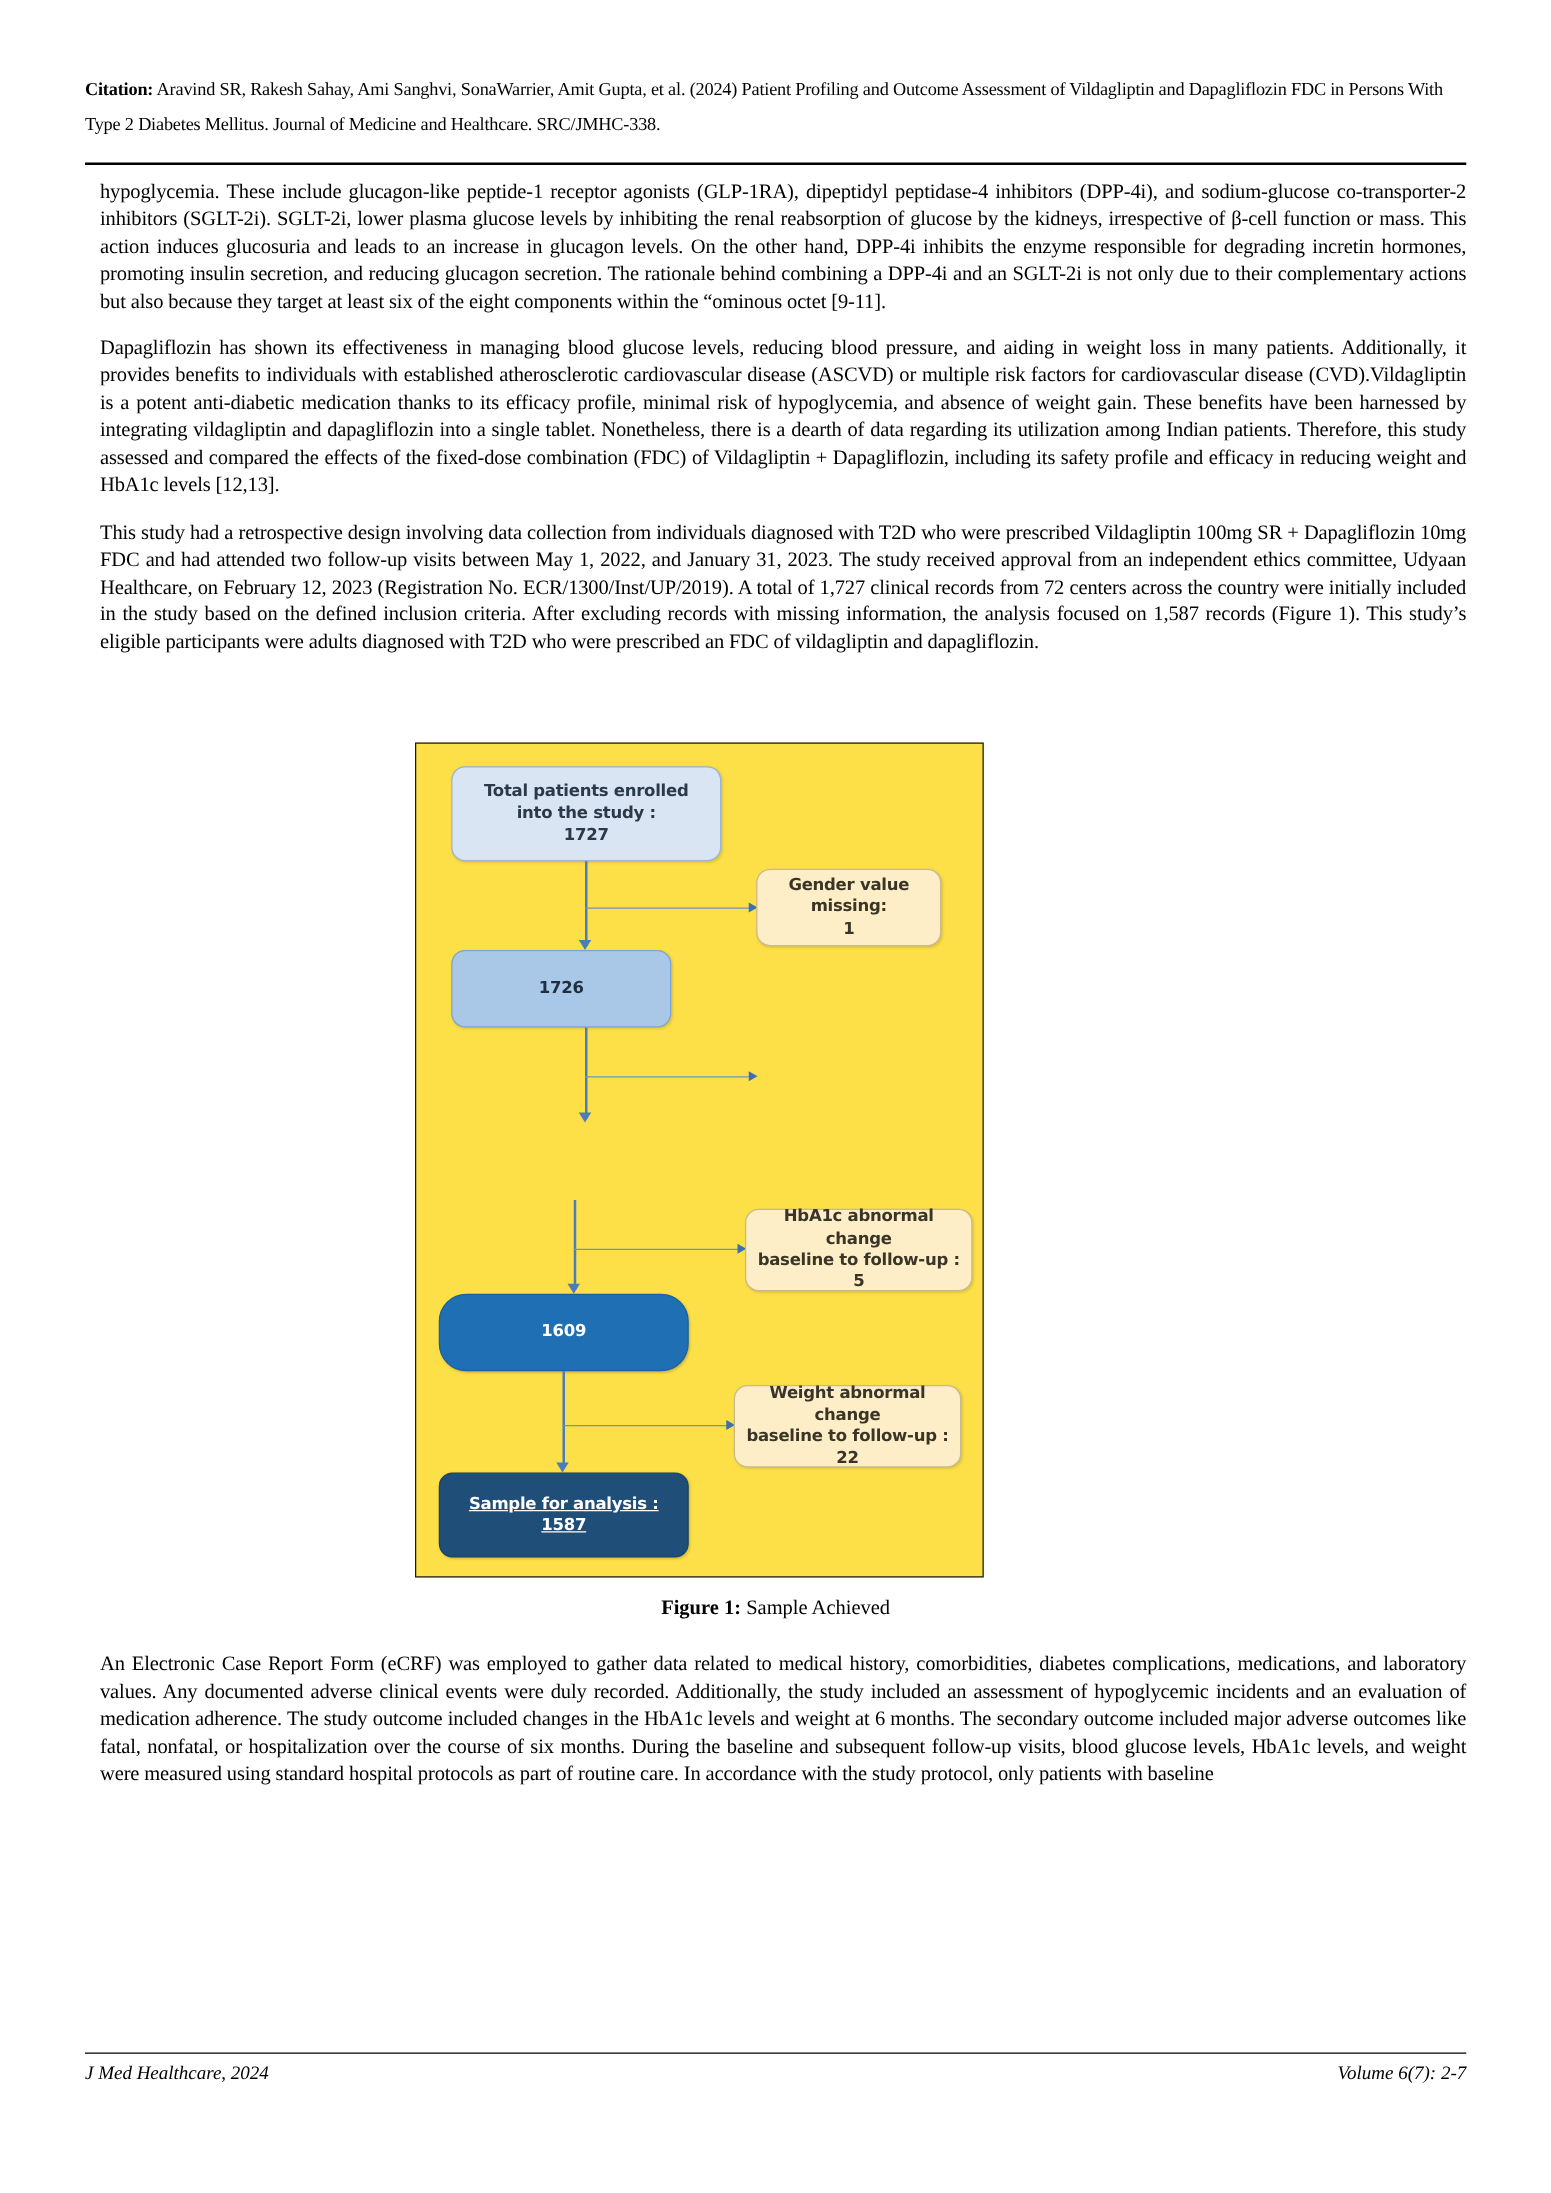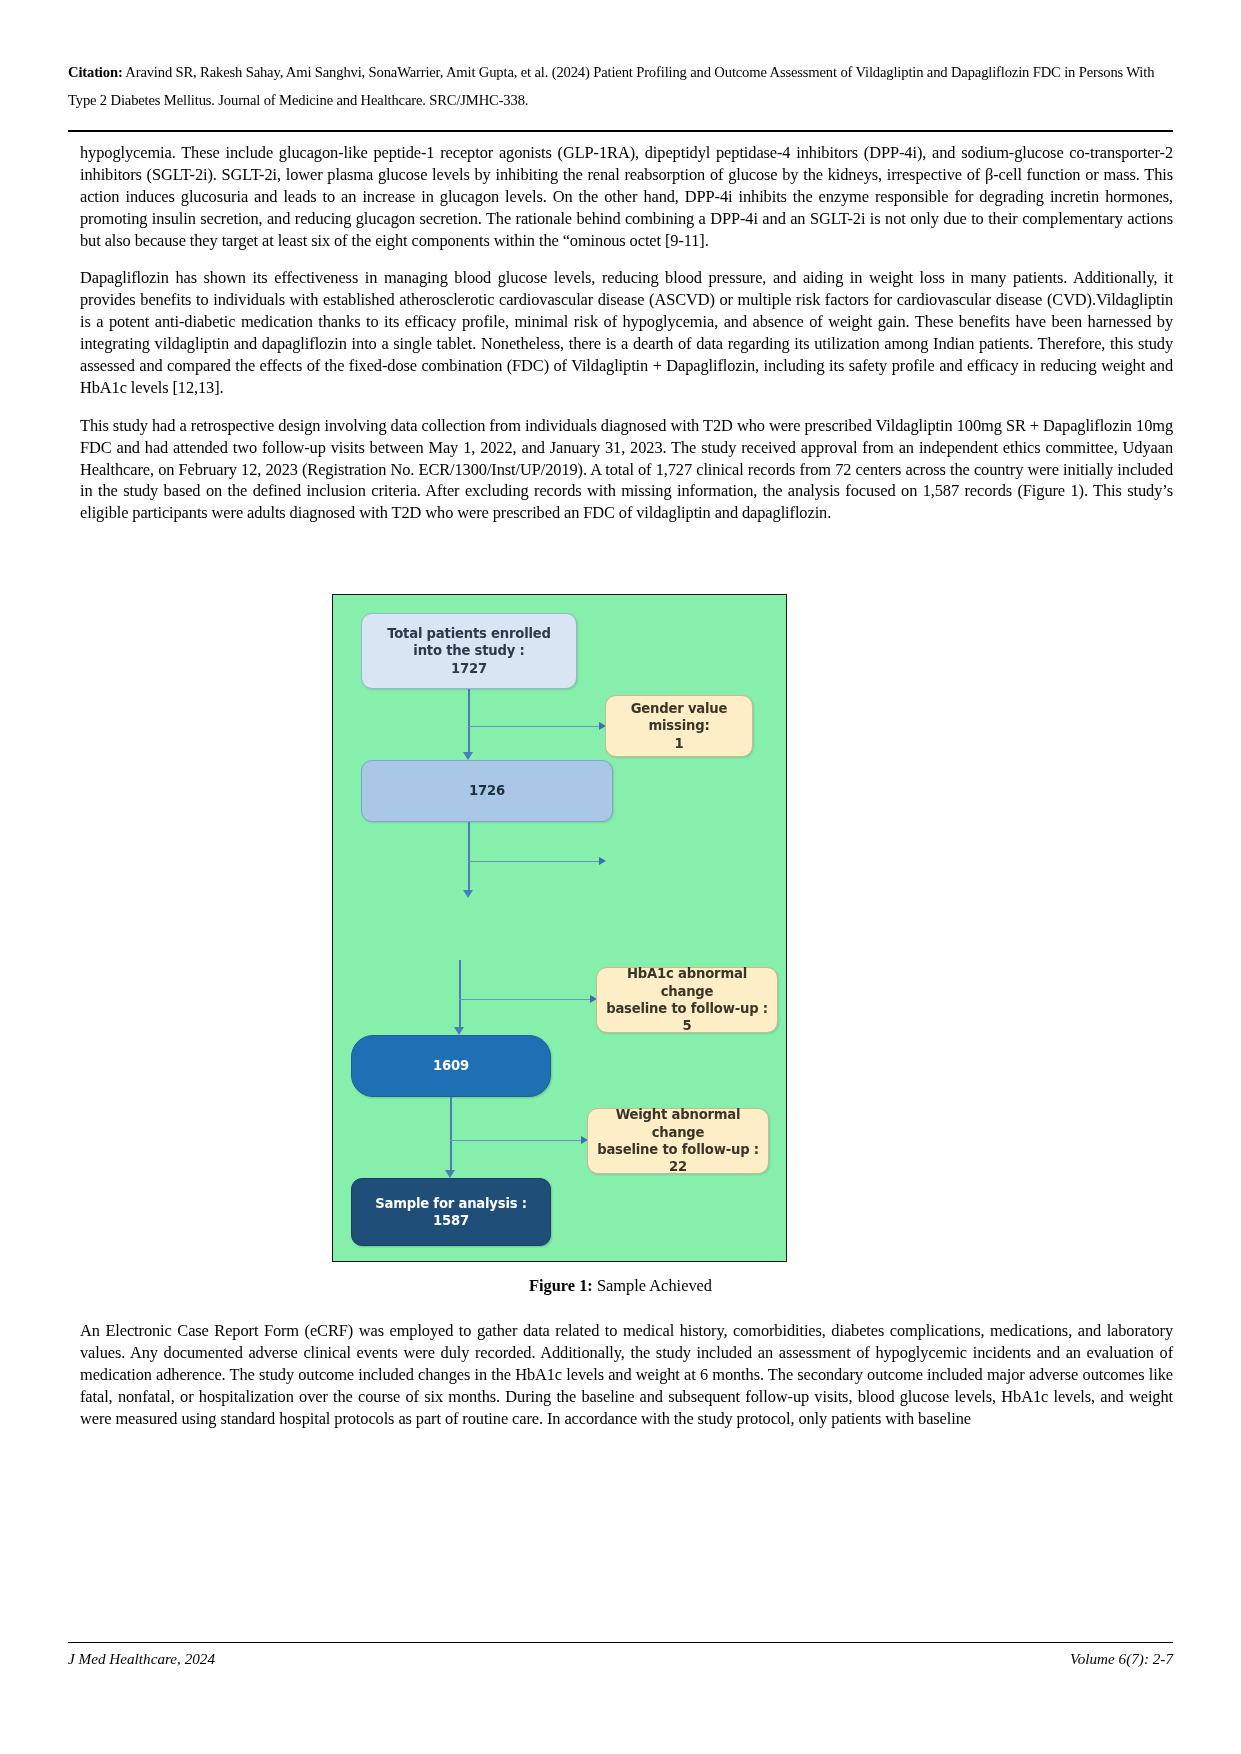--- a/index.html
+++ b/index.html
@@ -77,21 +77,21 @@
   
   .figure-wrap {
     position: absolute;
     left: 332px;
     top: 594px;
     width: 455px;
   }
   .figure-frame {
     box-sizing: border-box;
     border: 1.6px solid #1a1a1a;
-    background: #86efac;
+    background: #fde047;
     width: 455px;
     height: 668px;
     position: relative;
   }
 
   
   .fbox {
     position: absolute;
     box-sizing: border-box;
     border-radius: 11px;
@@ -123,20 +123,21 @@
     background: #1f6fb5;
     border: 1.4px solid #1b619e;
     color: #ffffff;
     box-shadow: 1px 1px 2px rgba(0,0,0,0.18);
   }
   .fbox.main-dark {
     background: #1f4e79;
     border: 1.4px solid #1a4266;
     color: #ffffff;
     box-shadow: 1px 1px 2px rgba(0,0,0,0.18);
+    text-decoration: underline;
   }
   .fbox.excl {
     background: #fdeec8;
     border: 1.4px solid #c9b98d;
     color: #3a3526;
     box-shadow: 1px 1px 2px rgba(0,0,0,0.12);
   }
 
   
   .vline {
@@ -228,21 +229,21 @@
 
       <div class="vline" style="left:135px; top:94px; height:68px;"></div>
       <div class="arrow-down" style="left:130px; top:157px;"></div>
 
       <div class="hline" style="left:135px; top:131px; width:134px;"></div>
       <div class="arrow-right" style="left:266px; top:127px;"></div>
 
       <div class="fbox excl" style="left:272px; top:100px; width:148px; height:62px;">Gender value missing:
 1</div>
 
-      <div class="fbox main-mid" style="left:28px; top:165px; width:252px; height:62px;">1726</div>
+      <div class="fbox main-mid" style="left:28px; top:165px; width:176px; height:62px;">1726</div>
 
       <div class="vline" style="left:135px; top:227px; height:73px;"></div>
       <div class="arrow-down" style="left:130px; top:295px;"></div>
       <div class="hline" style="left:135px; top:266px; width:134px;"></div>
       <div class="arrow-right" style="left:266px; top:262px;"></div>
 
 
 
       <div class="vline" style="left:126px; top:365px; height:72px;"></div>
       <div class="arrow-down" style="left:121px; top:432px;"></div>

